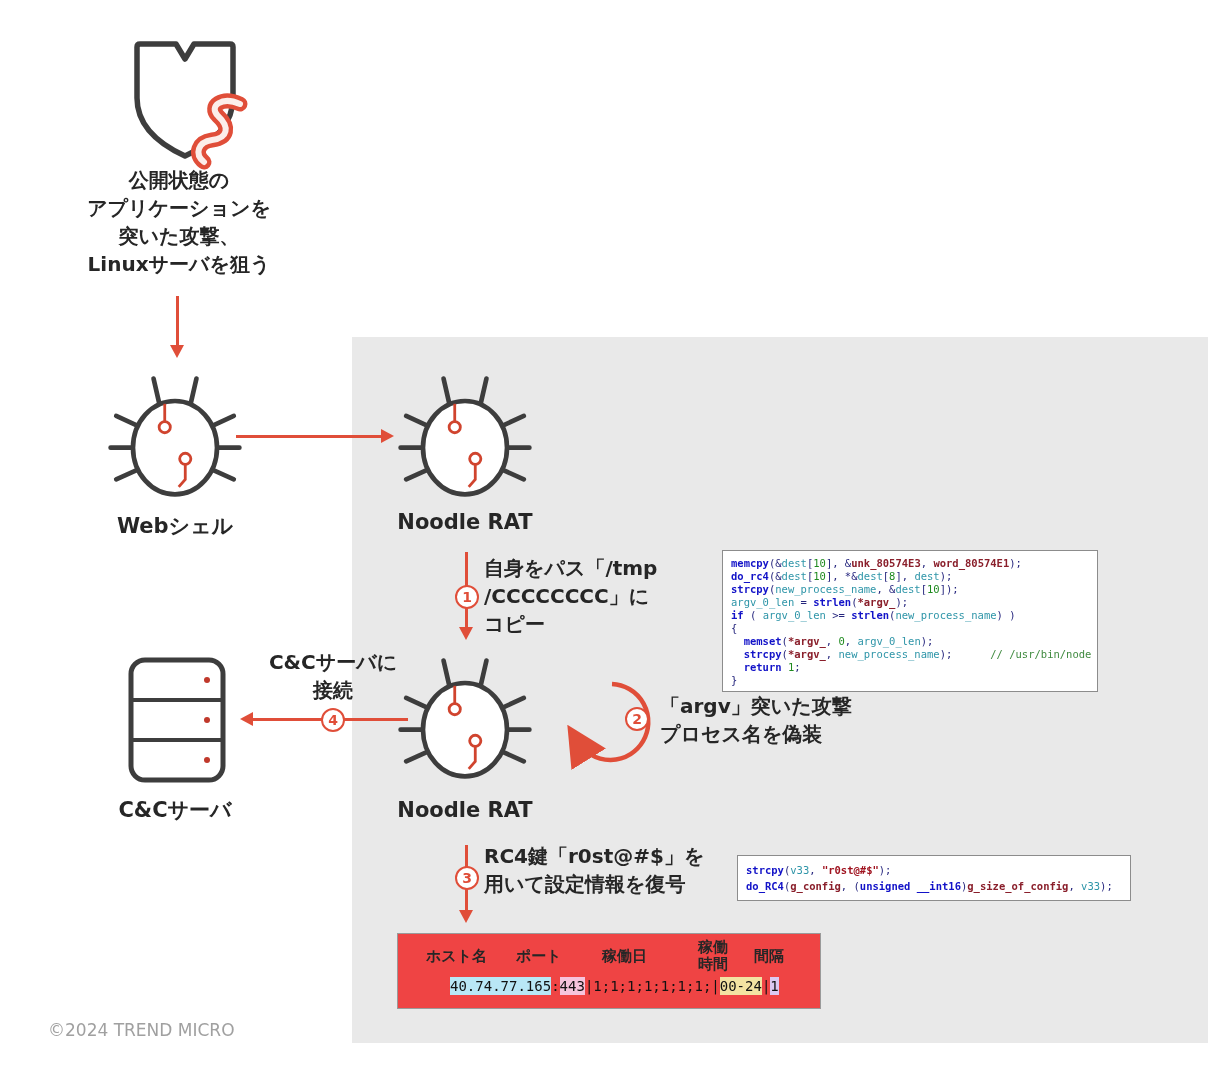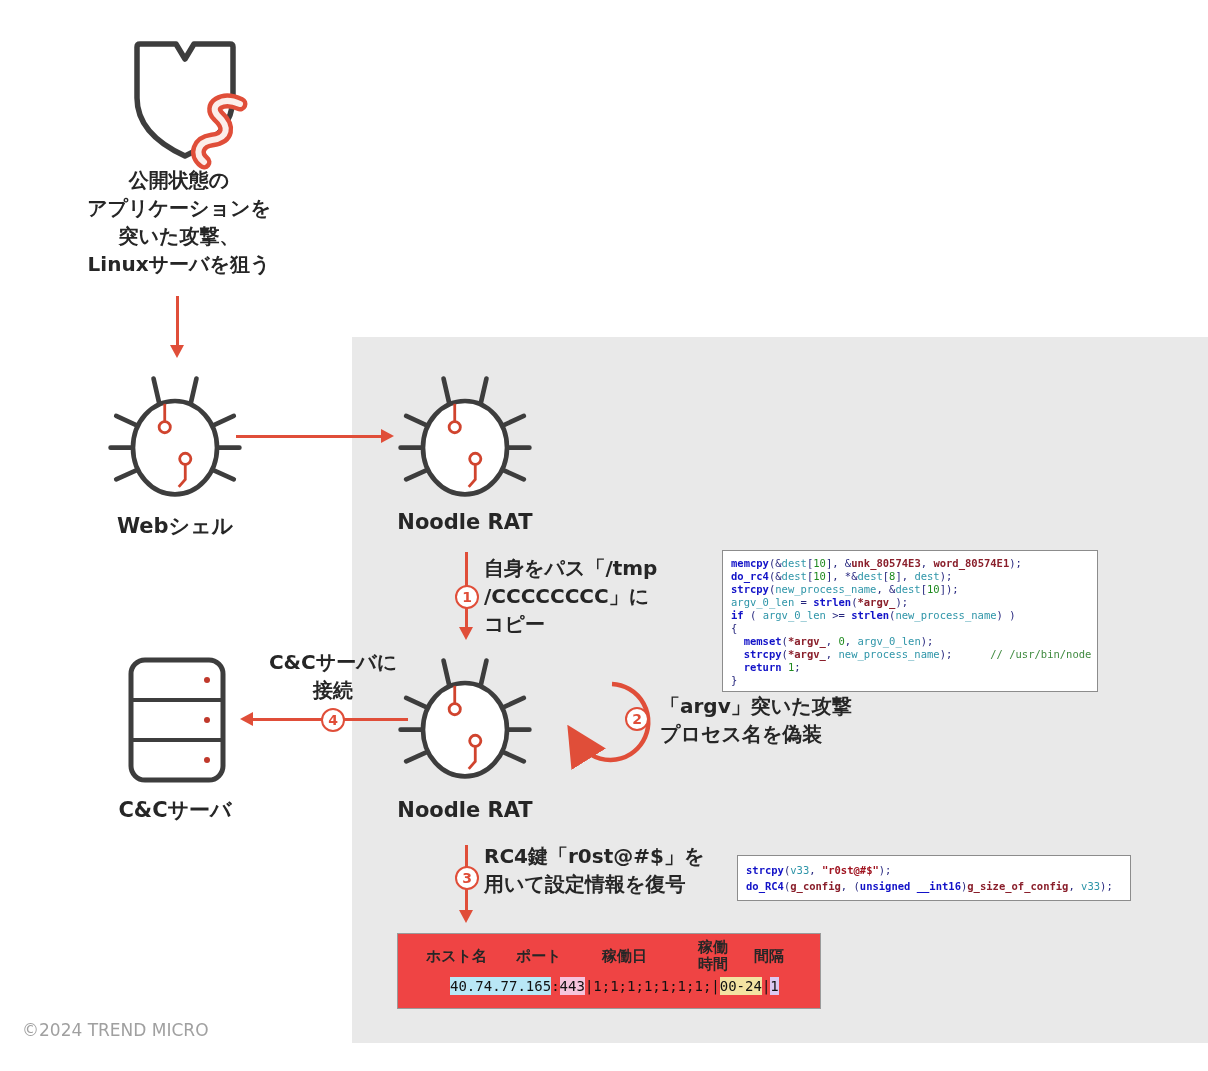--- a/index.html
+++ b/index.html
@@ -40,21 +40,21 @@
   .tok-cm  { color:#3f8a3f; }
   .tok-pl  { color:#26267e; }
 
   .config-box { position:absolute; left:397px; top:933px; width:424px; height:76px;
                 background:#ef4444; border:1px solid #9a9a9a; z-index:2; }
   .cfg-header { position:absolute; font-size:15px; font-weight:bold; color:#262626; white-space:pre-line; }
   .cfg-values { position:absolute; left:8px; top:44px; font-family:"DejaVu Sans Mono","Liberation Mono",monospace;
                 font-size:14px; color:#111; white-space:pre;margin-left:44px; }
   .cfg-values span { padding:1px 0; }
 
-  .copyright { position:absolute; left:22px; top:1020px; font-size:17px; color:#a0a0a0; }
+  .copyright { position:absolute; left:48px; top:1020px; font-size:17px; color:#a0a0a0; }
 </style>
 </head>
 <body>
 
 <div class="canvas">
 
   <div class="panel"></div>
 
   <svg class="icon-abs" style="left:110px; top:26px;" width="150" height="150" viewBox="0 0 150 150">
     <path d="M30 18 L66 18 L75 33 L84 18 L120 18 Q123 18 123 21 L123 72 Q123 108 75 130 Q27 108 27 72 L27 21 Q27 18 30 18 Z" fill="none" stroke="#3d3d3d" stroke-width="5.5" stroke-linejoin="round"></path>

